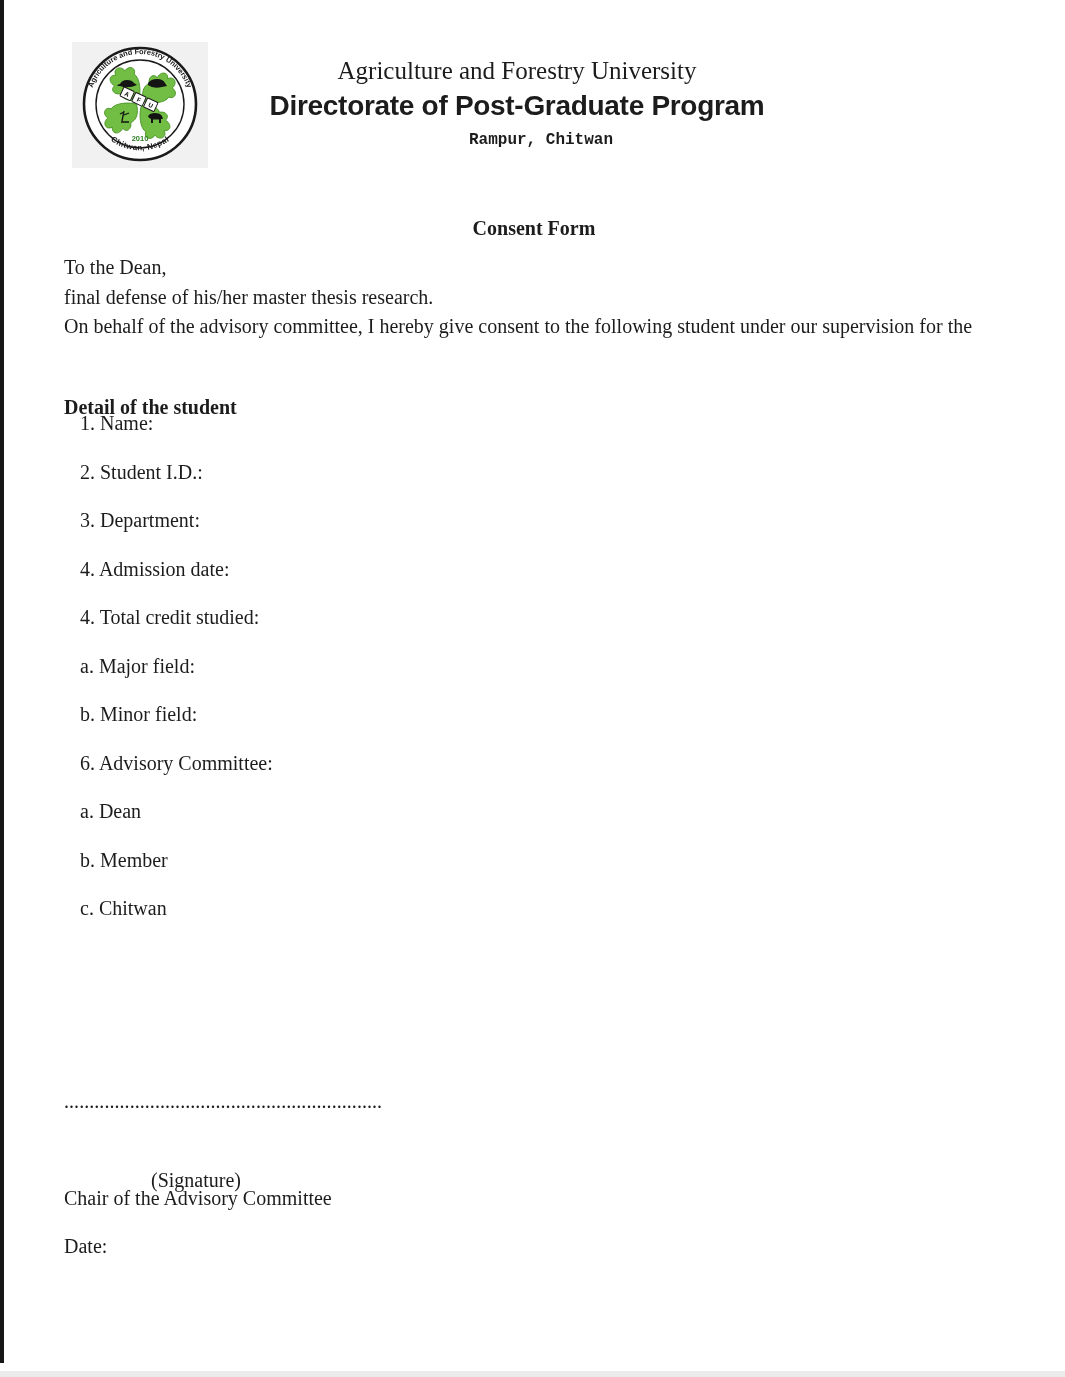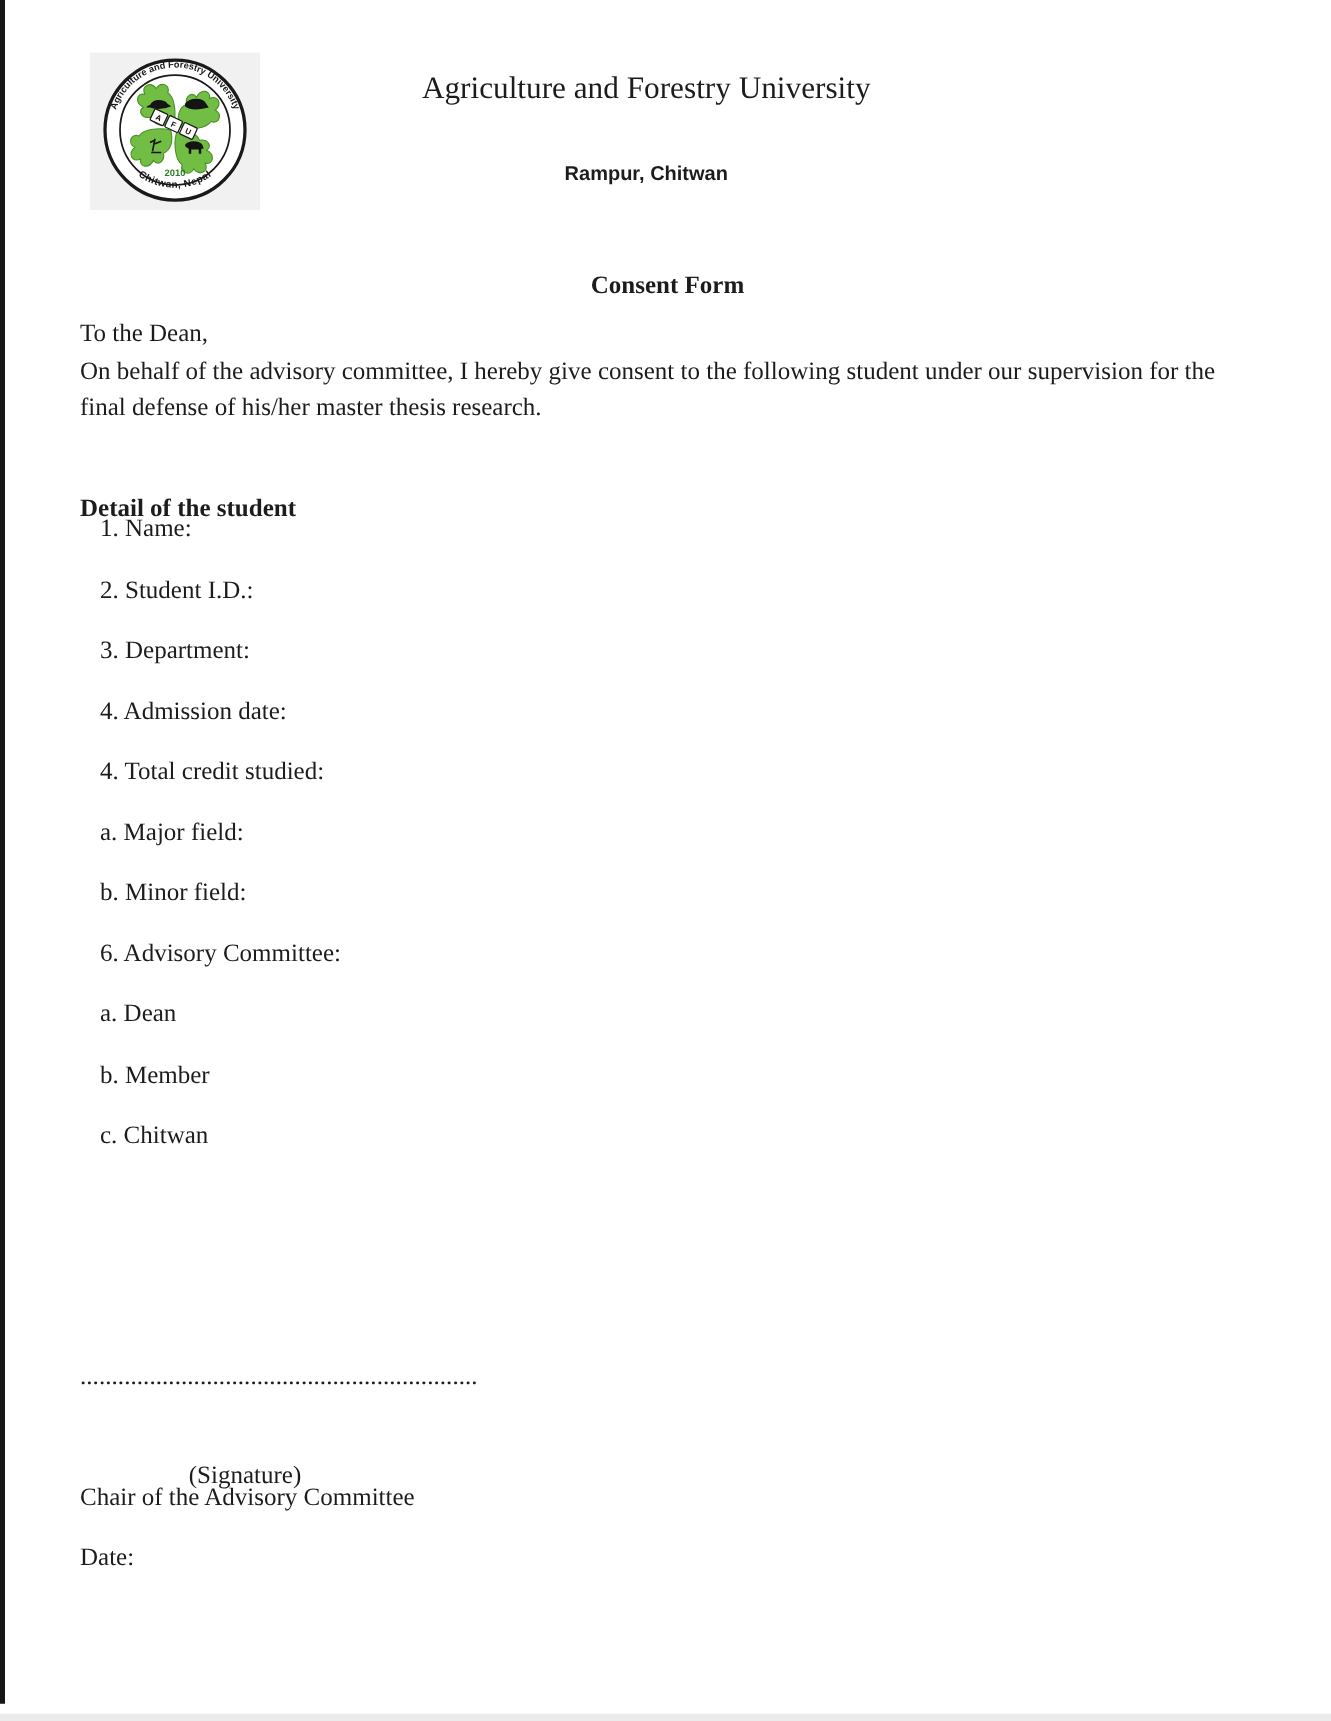--- a/index.html
+++ b/index.html
@@ -12,21 +12,21 @@
     color:#1c1c1c;
   }
   .edge-left{position:absolute;left:0;top:0;width:4px;height:1363px;background:#161616;}
   .edge-bottom{position:absolute;left:0;bottom:0;width:1065px;height:6px;background:#ebebeb;}
 
   .logo-box{position:absolute;left:72px;top:42px;width:136px;height:126px;background:#f1f1f1;}
 
   .hdr-line{position:absolute;left:0;width:1034px;text-align:center;white-space:nowrap;}
   .hdr-univ{top:57px;font-size:25px;font-family:"Liberation Serif",serif;}
   .hdr-dir{top:90px;font-size:28px;font-weight:700;letter-spacing:-0.3px;font-family:"Liberation Sans",sans-serif;}
-  .hdr-loc{top:131px;font-size:16px;font-weight:700;font-family:Liberation Sans, sans-serif;}
+  .hdr-loc{top:131px;font-size:16px;font-weight:700;font-family:Liberation Mono, monospace;padding-left:24px;}
 
   .doc-title{position:absolute;left:0;top:217px;width:1068px;text-align:center;font-weight:700;font-size:20px;}
   .salutation{position:absolute;left:64px;top:256px;font-size:20px;white-space:nowrap;}
   .body-par{position:absolute;left:64px;top:283px;font-size:20px;line-height:28.6px;}
   .body-par div{white-space:nowrap;}
   .section-heading{position:absolute;left:64px;top:368px;font-size:20px;font-weight:700;white-space:nowrap;margin-top:28px;}
 
   .fields{position:absolute;left:64px;top:413px;font-size:20px;margin-left:16px;}
   .field{line-height:20px;margin-bottom:28.5px;white-space:nowrap;}
 
@@ -91,28 +91,29 @@
         <text class="banner-letter" x="-14.2" y="2.4">A</text>
         <text class="banner-letter" x="-1.2" y="2.4">F</text>
         <text class="banner-letter" x="11.8" y="2.4">U</text>
       </g>
 
       <text class="year-text" x="68" y="99">2010</text>
     </svg>
   </div>
 
   <div class="hdr-line hdr-univ">Agriculture and Forestry University</div>
+  <div class="hdr-line hdr-dir">Directorate of Post-Graduate Program</div>
   <div class="hdr-line hdr-loc">Rampur, Chitwan</div>
 
   <div class="doc-title">Consent Form</div>
   <div class="salutation">To the Dean,</div>
 
   <div class="body-par">
+    <div>final defense of his/her master thesis research.</div>
     <div>On behalf of the advisory committee, I hereby give consent to the following student under our supervision for the</div>
-    <div>final defense of his/her master thesis research.</div>
   </div>
 
   <div class="section-heading">Detail of the student</div>
 
   <div class="fields">
     <div class="field">1. Name:</div>
     <div class="field">2. Student I.D.:</div>
     <div class="field">3. Department:</div>
     <div class="field">4. Admission date:</div>
     <div class="field">4. Total credit studied:</div>

